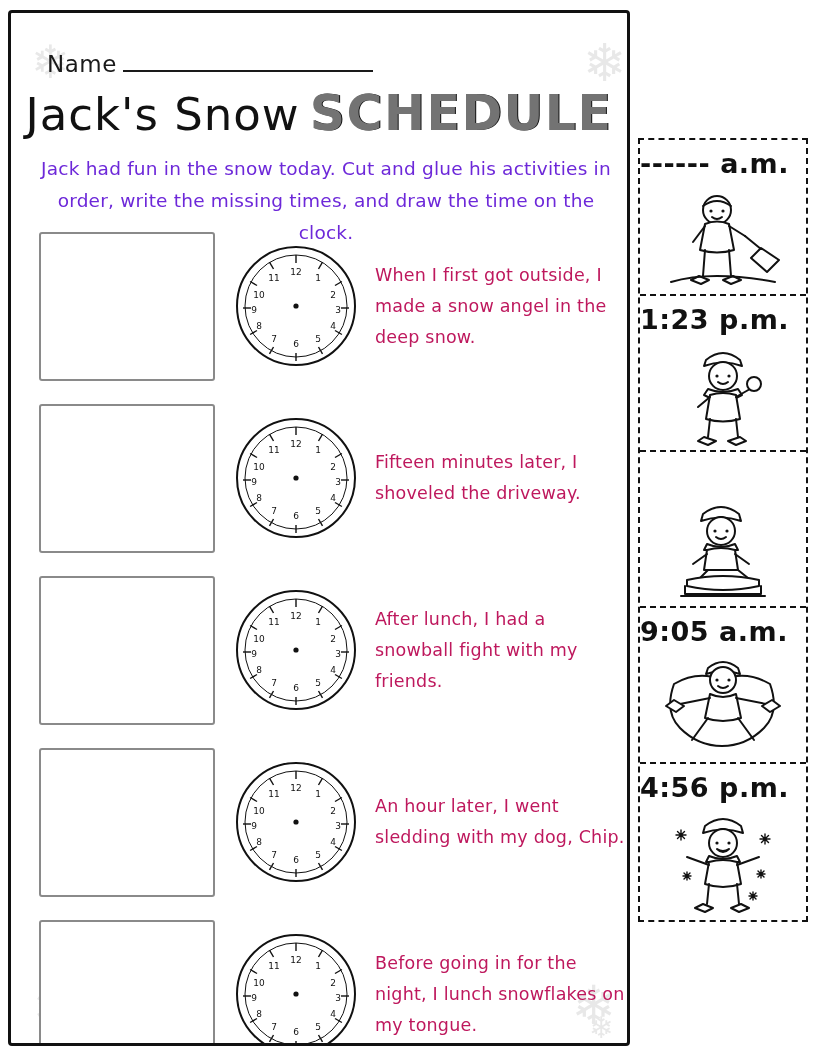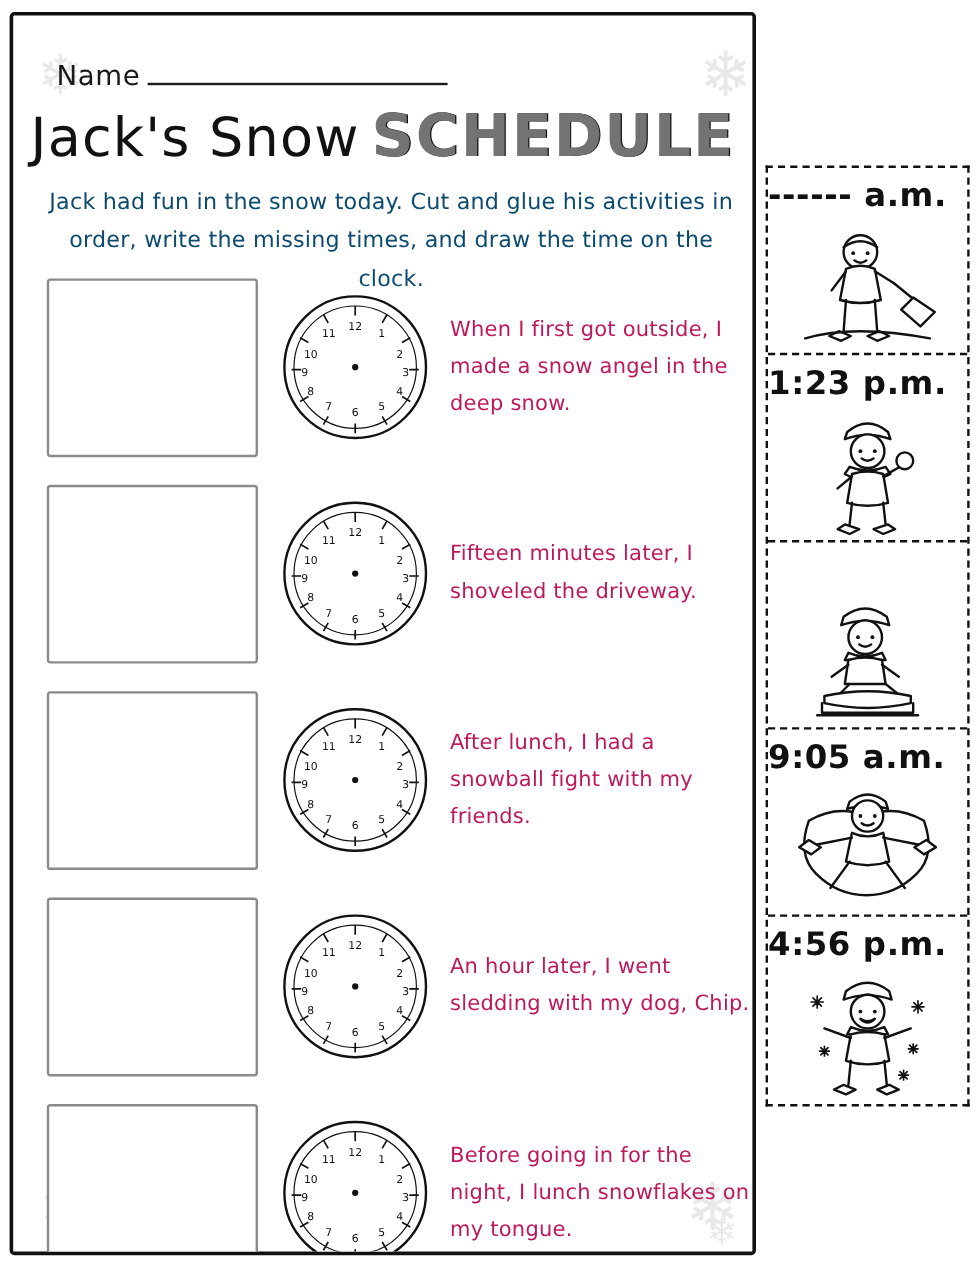--- a/index.html
+++ b/index.html
@@ -79,21 +79,21 @@
 
   
   .instructions {
     position: absolute;
     left: 26px;
     top: 140px;
     width: 578px;
     text-align: center;
     font-size: 18.5px;
     line-height: 32px;
-    color: #0c4a6e;
+    color: #6d28d9;
     letter-spacing: .2px;
   }
 
   
   .rows {
     position: absolute;
     left: 0;
     top: 207px;
     width: 622px;
   }

